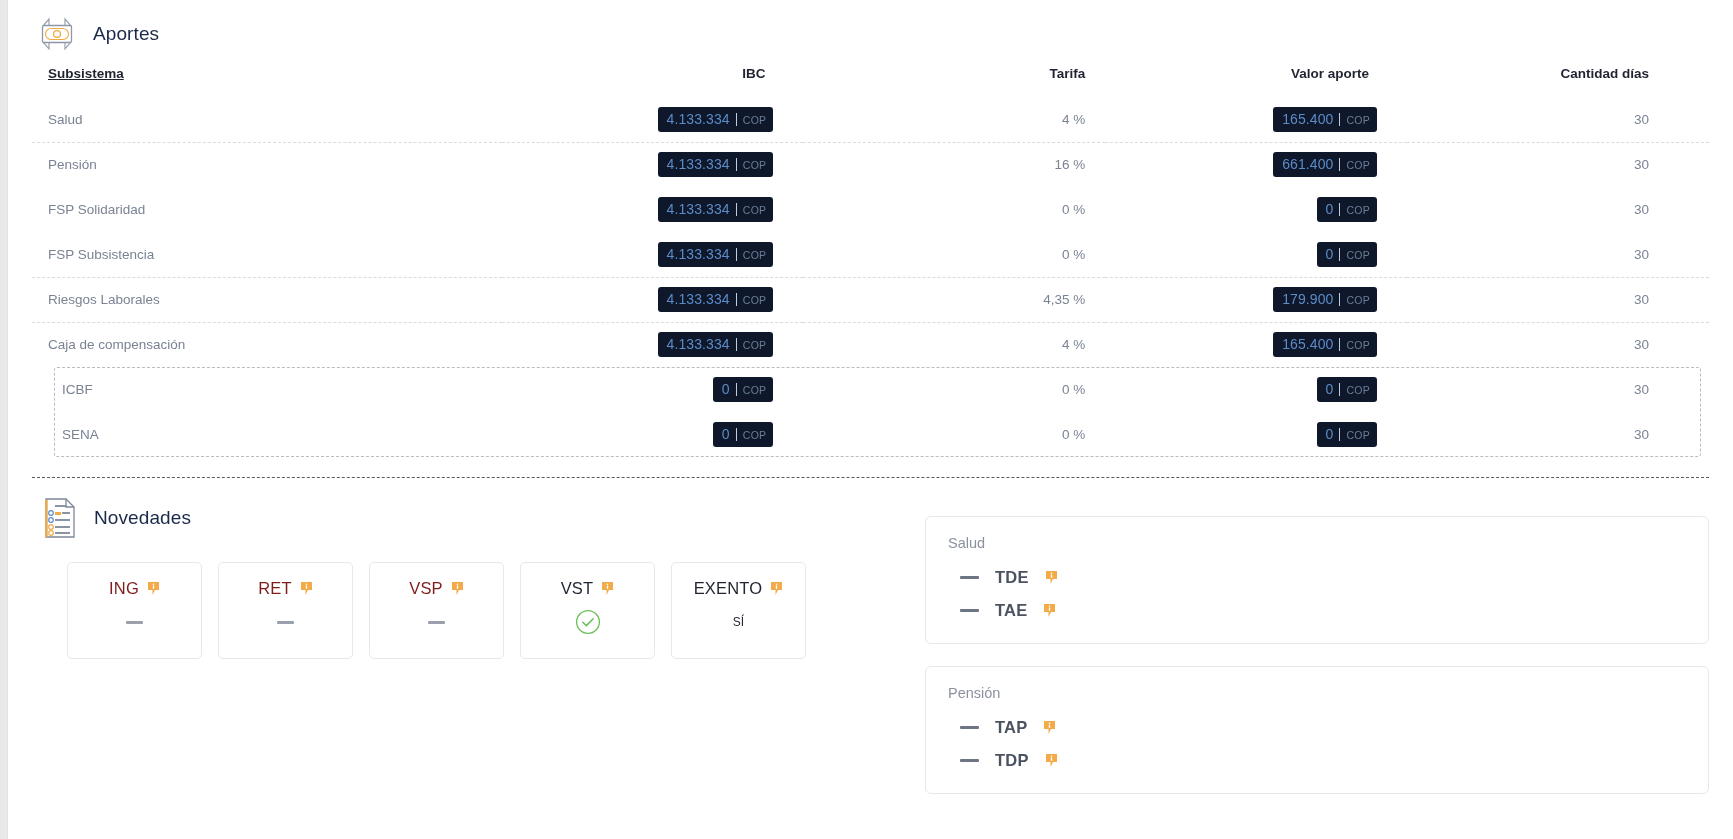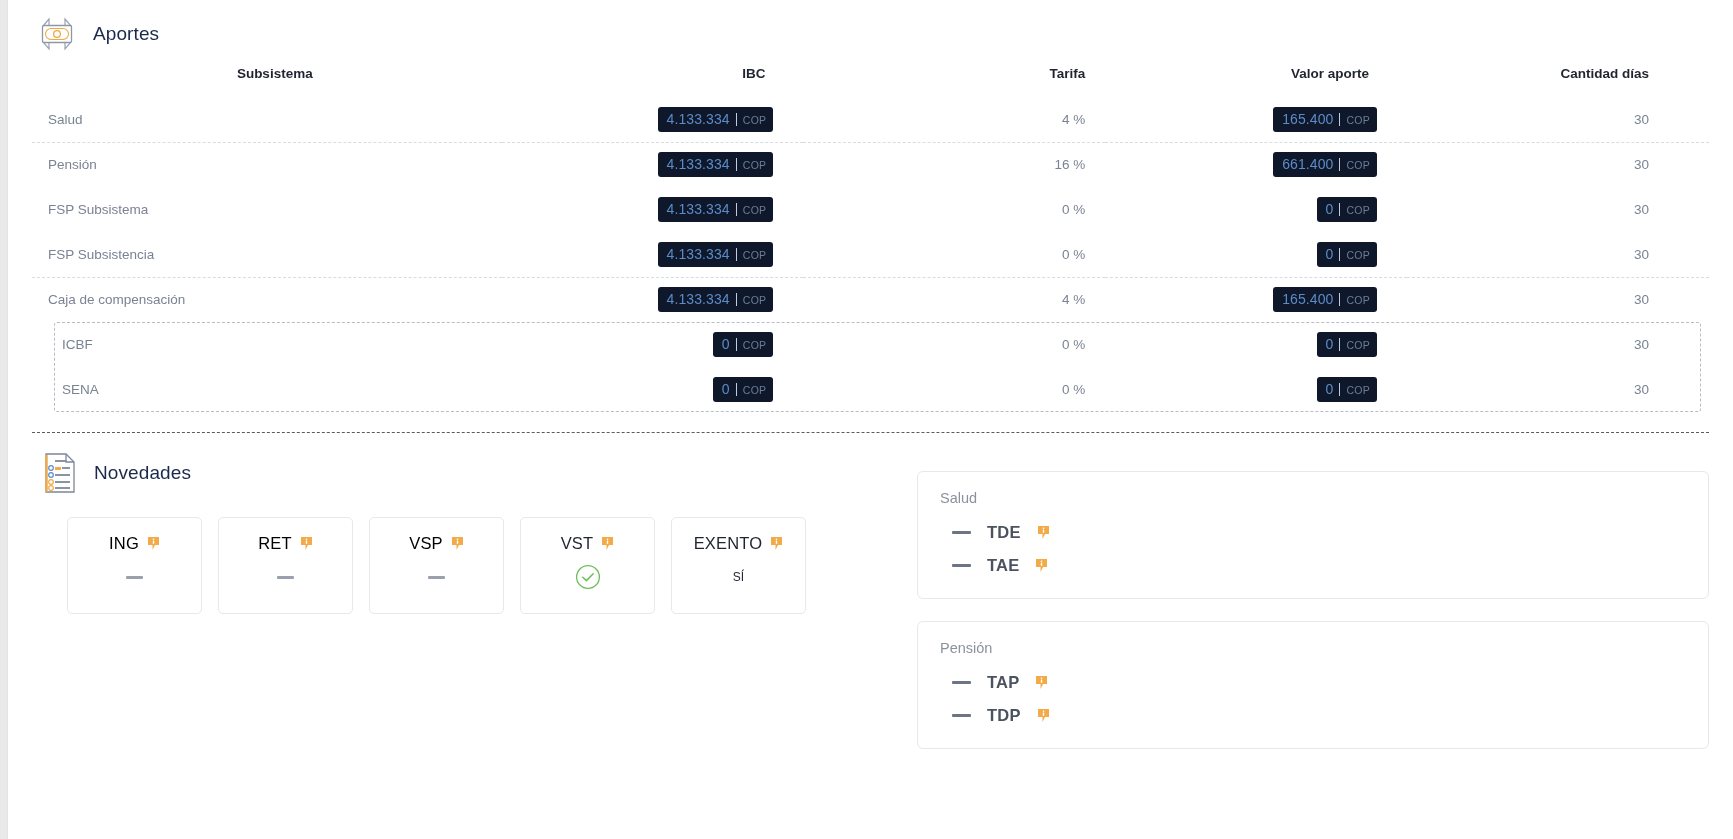--- a/index.html
+++ b/index.html
@@ -57,21 +57,21 @@
     border-collapse: collapse;
     table-layout: fixed;
   }
   table.aportes th {
     font-size: 13.5px;
     font-weight: 700;
     color: #1f2430;
     padding: 10px 0 16px 0;
     text-align: right;
   }
-  table.aportes th.c-sub { text-align: center; padding-left: 16px; }
+  table.aportes th.c-sub { text-align: left; padding-left: 16px; text-decoration: underline; }
   table.aportes th.c-ibc   { padding-right: 38px; }
   table.aportes th.c-tar   { padding-right: 20px; }
   table.aportes th.c-val   { padding-right: 38px; }
   table.aportes th.c-dias  { padding-right: 60px; }
 
   table.aportes td {
     font-size: 13.5px;
     color: #7a8393;
     padding: 9px 0;
     vertical-align: middle;
@@ -132,21 +132,21 @@
   .divider-dashed {
     border-top: 1px dashed #565c66;
     margin: 20px 0 0 0;
     width: 100%;
   }
 
   
   .lower {
     display: flex;
     padding: 18px 24px 0 24px;
-    gap: 0;
+    gap: 8px;
   }
   .col-novedades { width: 865px; flex: 0 0 auto; padding-left: 5px; }
   .col-traslados { flex: 1 1 auto; padding-left: 20px; }
 
   .cards-row {
     display: flex;
     gap: 16px;
     margin-top: 22px;
     padding-left: 30px;
   }
@@ -157,21 +157,21 @@
     background: #fff;
     display: flex; flex-direction: column;
     align-items: center;
     padding-top: 16px;
   }
   .nov-card .nc-head {
     display: flex; align-items: center; gap: 8px;
   }
   .nov-card .nc-label {
     font-size: 16.5px;
-    color: #000000;
+    color: #7f1d1d;
     letter-spacing: .2px;
   }
   .nov-card.active .nc-label { color: #1f2430; }
   .nov-card .nc-value {
     margin-top: 11px;
     font-size: 12px;
     color: #1f2430;
     display: flex; align-items: center; justify-content: center;
     height: 26px;
   }
@@ -307,21 +307,21 @@
             <span class="badge">
               <span class="amt">661.400</span>
               <span class="sep"></span>
               <span class="cur">COP</span>
             </span>
           </td>
           <td class="c-dias">30</td>
         </tr>
 
         <tr>
-          <td class="c-sub">FSP Subsistema</td>
+          <td class="c-sub">FSP Solidaridad</td>
           <td class="c-ibc">
             <span class="badge">
               <span class="amt">4.133.334</span>
               <span class="sep"></span>
               <span class="cur">COP</span>
             </span>
           </td>
           <td class="c-tar">0 %</td>
           <td class="c-val">
             <span class="badge">
@@ -346,20 +346,39 @@
           <td class="c-val">
             <span class="badge">
               <span class="amt">0</span>
               <span class="sep"></span>
               <span class="cur">COP</span>
             </span>
           </td>
           <td class="c-dias">30</td>
         </tr>
 
+        <tr class="sep-below">
+          <td class="c-sub">Riesgos Laborales</td>
+          <td class="c-ibc">
+            <span class="badge">
+              <span class="amt">4.133.334</span>
+              <span class="sep"></span>
+              <span class="cur">COP</span>
+            </span>
+          </td>
+          <td class="c-tar">4,35 %</td>
+          <td class="c-val">
+            <span class="badge">
+              <span class="amt">179.900</span>
+              <span class="sep"></span>
+              <span class="cur">COP</span>
+            </span>
+          </td>
+          <td class="c-dias">30</td>
+        </tr>
 
         <tr>
           <td class="c-sub">Caja de compensación</td>
           <td class="c-ibc">
             <span class="badge">
               <span class="amt">4.133.334</span>
               <span class="sep"></span>
               <span class="cur">COP</span>
             </span>
           </td>

